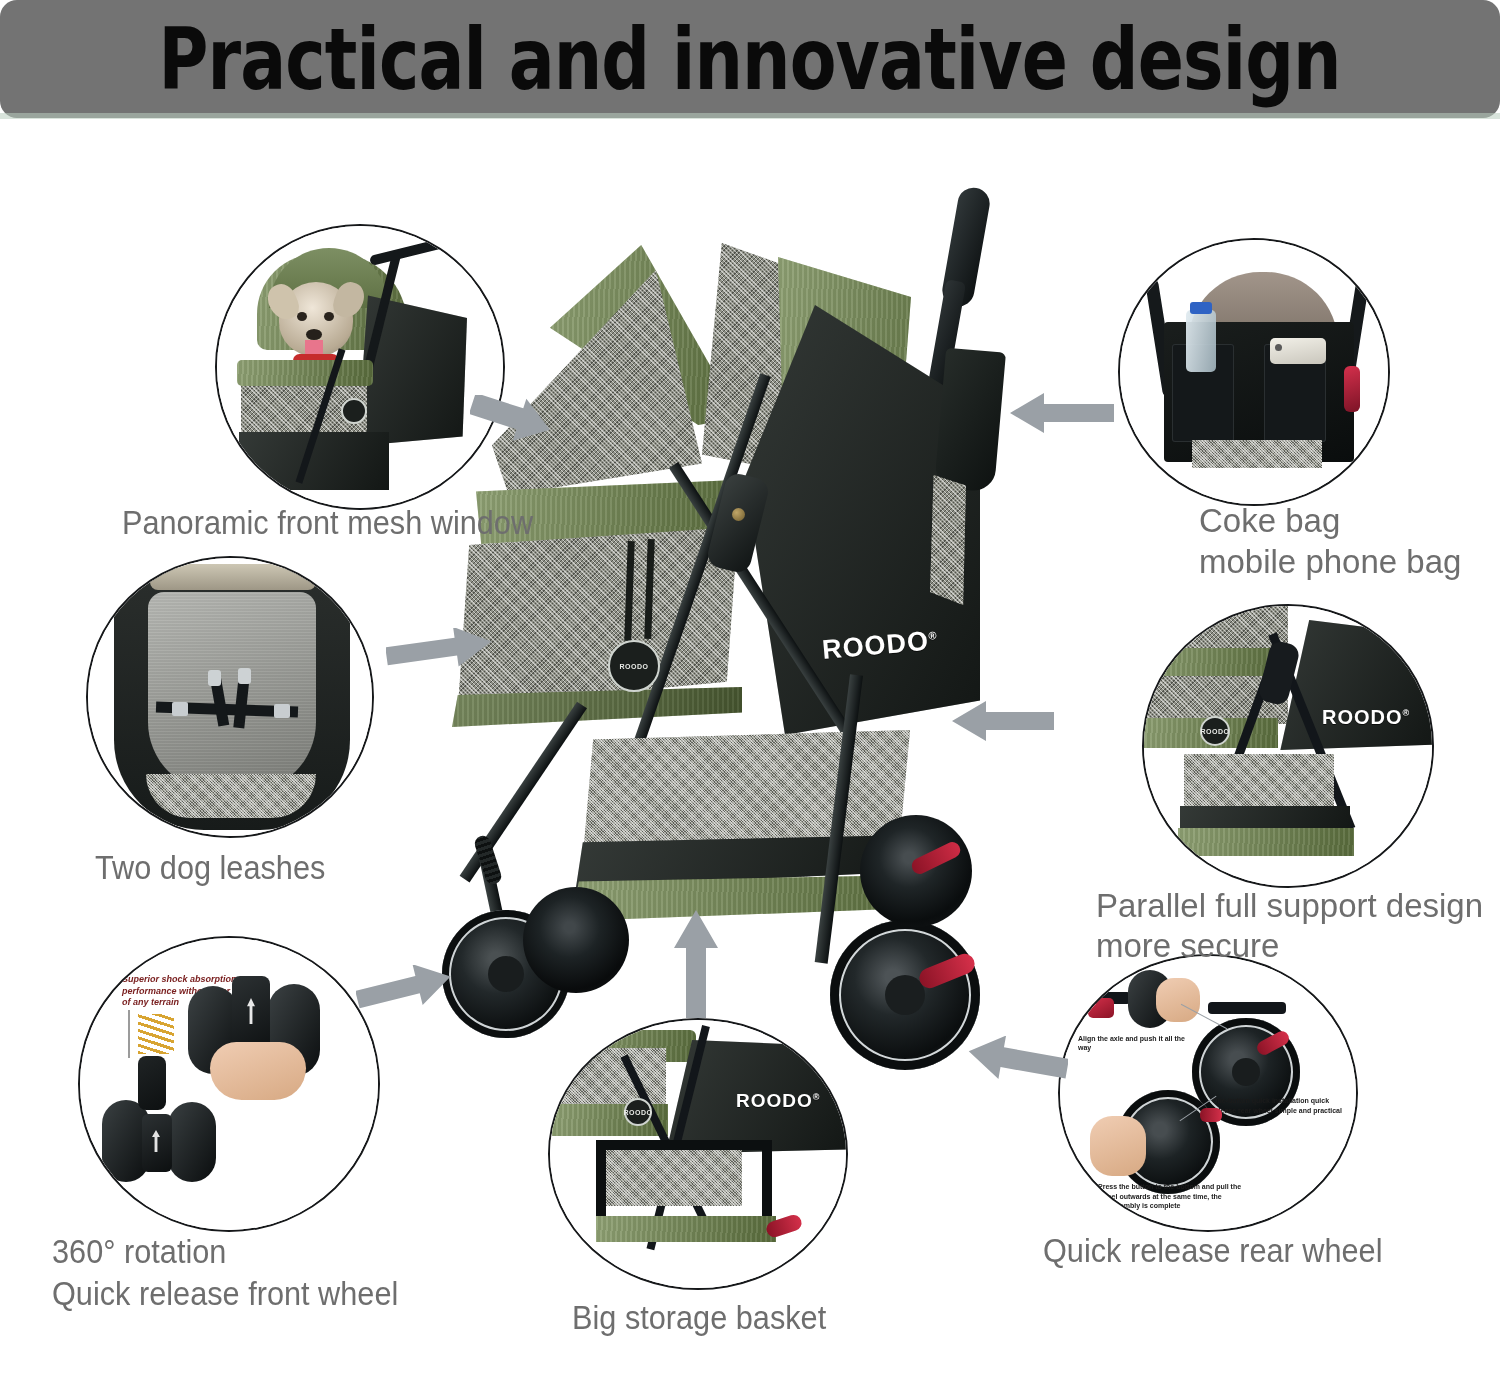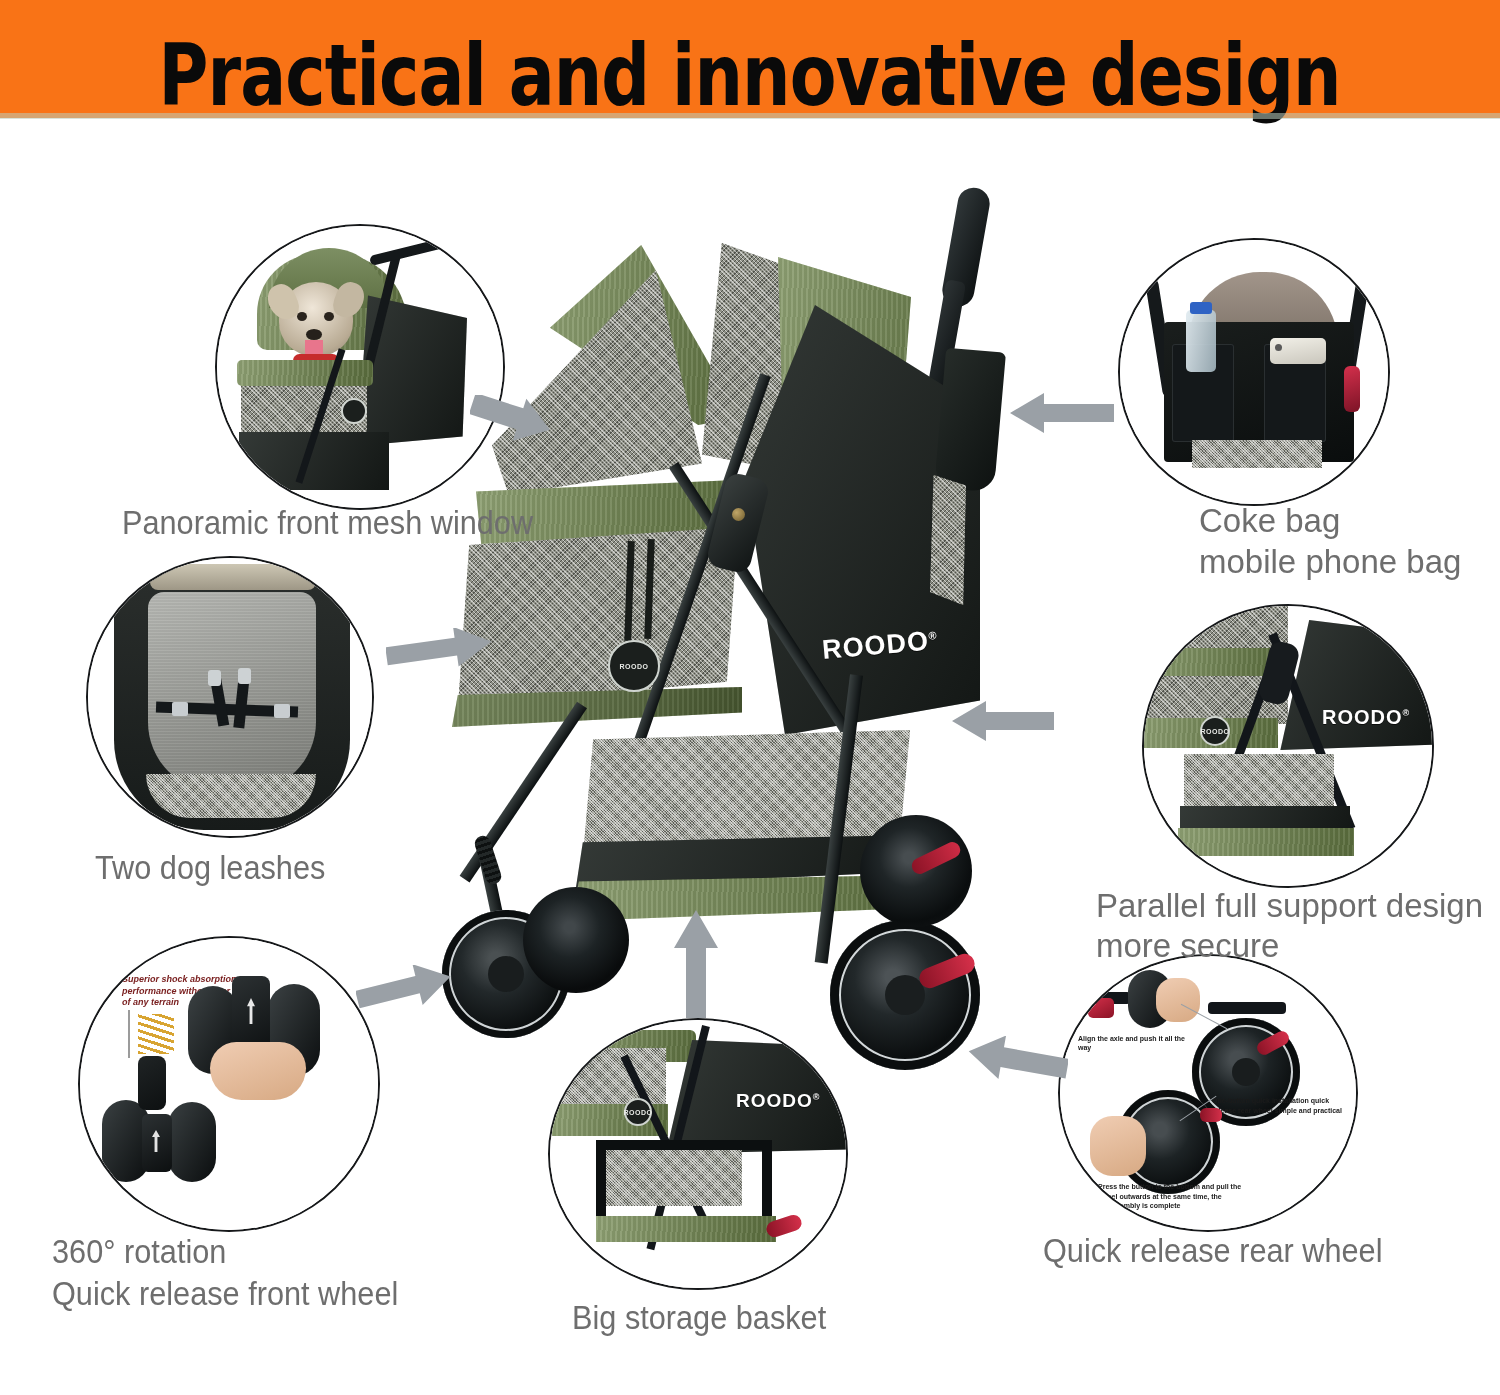--- a/index.html
+++ b/index.html
@@ -7,22 +7,22 @@
     width: 1500px; height: 1395px;
     background: #ffffff;
     font-family: "Liberation Sans", sans-serif;
     overflow: hidden;
   }
   #root { position: relative; width: 1500px; height: 1395px; background: #fff; }
 
   
   .banner {
     position: absolute; left: 0; top: 0; width: 1500px; height: 118px;
-    background: #f97316;
-    display: flex; align-items: flex-end; justify-content: center;
+    background: #737373;
+    display: flex; align-items: center; justify-content: center; border-radius: 17px;
   }
   .banner-title {
     font-family: "Liberation Sans Narrow", "DejaVu Sans Condensed", "Liberation Sans", sans-serif;
     font-weight: 700;
     font-size: 86px;
     line-height: 86px;
     color: #0a0a0a;
     letter-spacing: -1px;
     transform: scaleX(0.88);
     transform-origin: center;

